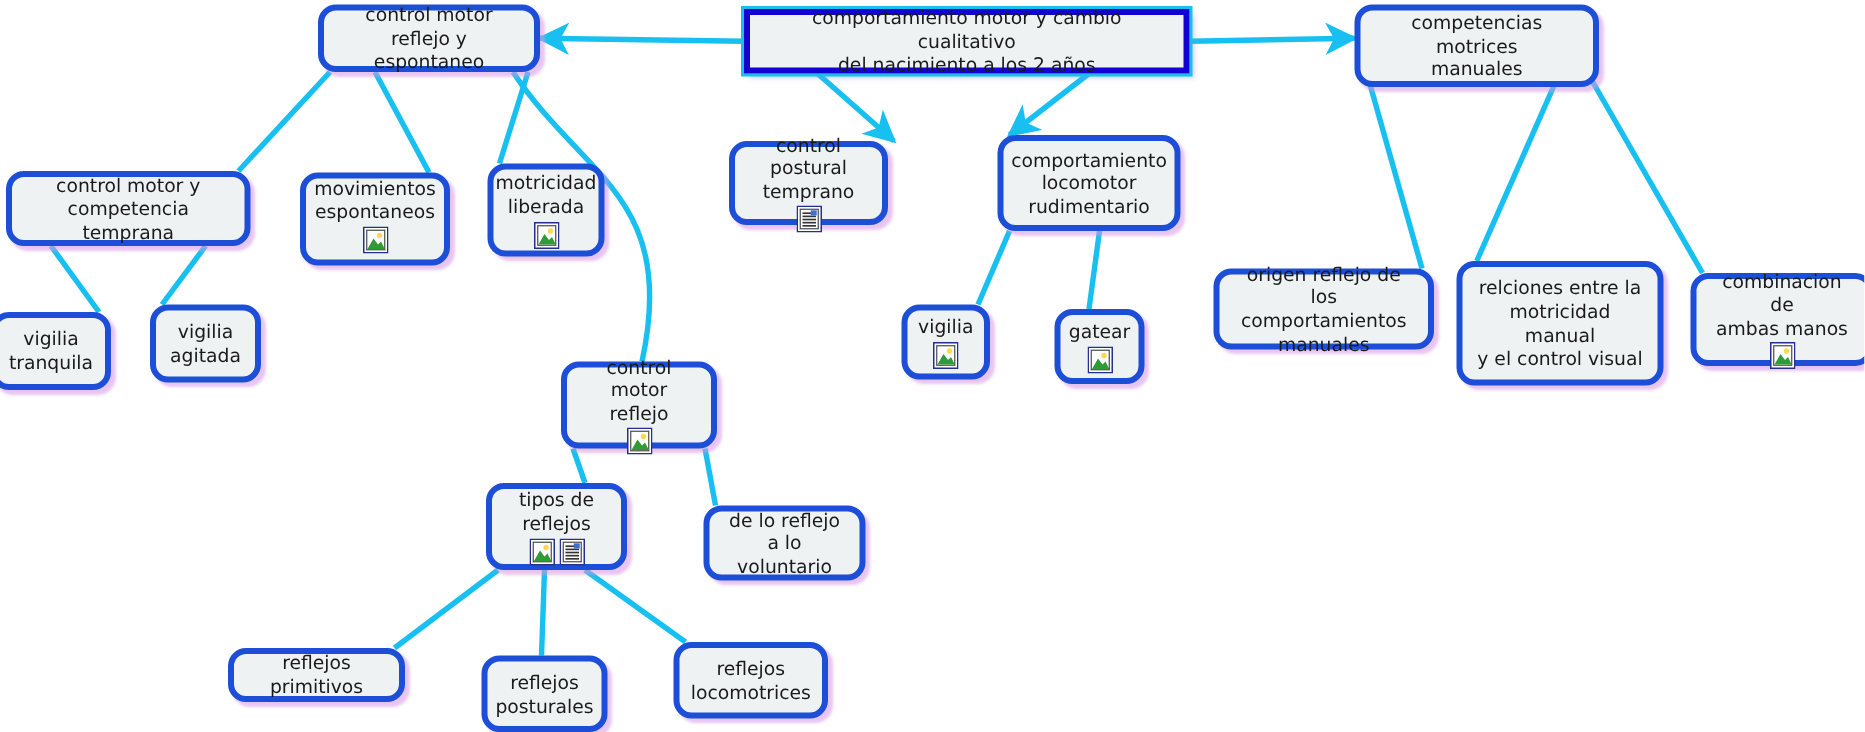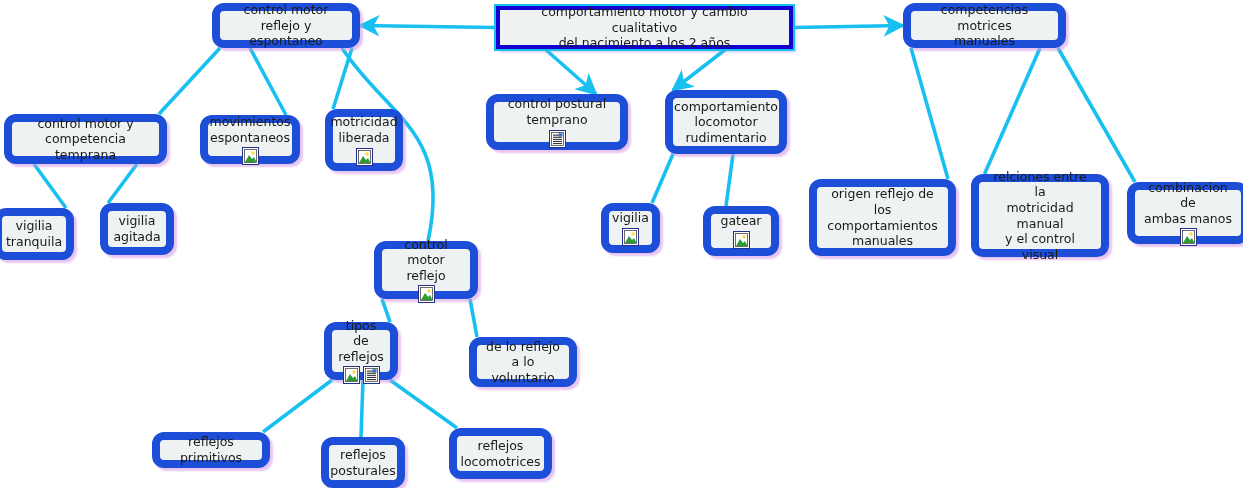--- a/index.html
+++ b/index.html
@@ -20,21 +20,21 @@
     left: 0;
     top: 0;
     width: 1243px;
     height: 488px;
     pointer-events: none;
   }
   .node {
     position: absolute;
     box-sizing: border-box;
     background: #eef2f3;
-    border: 8px solid #1d4ed8;
+    border: 4px solid #1d4ed8;
     border-radius: 12px;
     display: flex;
     flex-direction: column;
     align-items: center;
     justify-content: center;
     text-align: center;
     color: #1a1a1a;
     font-size: 12.5px;
     line-height: 1.25;
     padding: 4px 8px;
@@ -98,25 +98,25 @@
     </svg>
   <div id="nodes-layer">
       <div class="node root" style="left: 496px; top: 6px; width: 297px; height: 43px;">
         <div class="label">comportamiento motor y cambio cualitativo
 del nacimiento a los 2 años</div>
       </div>
       <div class="node" style="left: 212px; top: 3px; width: 148px; height: 45px;">
         <div class="label">control motor
 reflejo y espontaneo</div>
       </div>
-      <div class="node" style="left: 903px; top: 3px; width: 163px; height: 45px;">
+      <div class="node" style="left: 903px; top: 3px; width: 163px; height: 55px;">
         <div class="label">competencias motrices
 manuales</div>
       </div>
-      <div class="node" style="left: 486px; top: 94px; width: 142px; height: 56px;">
+      <div class="node" style="left: 486px; top: 94px; width: 106px; height: 56px;">
         <div class="label">control postural
 temprano</div>
         <div class="icons">
           <span>
             <svg class="ic" viewBox="0 0 17 18">
               <rect x="0.5" y="0.5" width="16" height="17" fill="#ffffff" stroke="#23318c" stroke-width="1"></rect>
               <rect x="2.5" y="2.5" width="12" height="13" fill="#ffffff" stroke="#4a4a4a" stroke-width="0.8"></rect>
               <rect x="4" y="4.6" width="6" height="1.1" fill="#333333"></rect>
               <rect x="4" y="6.699999999999999" width="9" height="1.1" fill="#333333"></rect>
               <rect x="4" y="8.8" width="9" height="1.1" fill="#333333"></rect>
@@ -129,21 +129,21 @@
       </div>
       <div class="node" style="left: 665px; top: 90px; width: 122px; height: 64px;">
         <div class="label">comportamiento
 locomotor
 rudimentario</div>
       </div>
       <div class="node" style="left: 4px; top: 114px; width: 163px; height: 50px;">
         <div class="label">control motor y
 competencia temprana</div>
       </div>
-      <div class="node" style="left: 200px; top: 115px; width: 100px; height: 49px;">
+      <div class="node" style="left: 200px; top: 115px; width: 100px; height: 62px; justify-content: flex-end;">
         <div class="label">movimientos
 espontaneos</div>
         <div class="icons">
           <span>
             <svg class="ic" viewBox="0 0 17 18">
               <rect x="0.5" y="0.5" width="16" height="17" fill="#ffffff" stroke="#23318c" stroke-width="1"></rect>
               <rect x="2.5" y="2.5" width="12" height="13" fill="#ffffff" stroke="#4a4a4a" stroke-width="0.8"></rect>
               <circle cx="11" cy="6" r="1.8" fill="#ffd94a"></circle>
               <path d="M3 15 L7 8 L10 12 L12 10 L14.5 15 Z" fill="#2e9b34"></path>
             </svg>
@@ -165,21 +165,21 @@
         </div>
       </div>
       <div class="node" style="left: -6px; top: 208px; width: 80px; height: 52px;">
         <div class="label">vigilia
 tranquila</div>
       </div>
       <div class="node" style="left: 100px; top: 203px; width: 74px; height: 52px;">
         <div class="label">vigilia
 agitada</div>
       </div>
-      <div class="node" style="left: 809px; top: 179px; width: 147px; height: 77px; text-align: center;">
+      <div class="node" style="left: 809px; top: 179px; width: 147px; height: 54px; text-align: center;">
         <div class="label">origen reflejo de los
 comportamientos
 manuales</div>
       </div>
       <div class="node" style="left: 971px; top: 174px; width: 138px; height: 83px;">
         <div class="label">relciones entre la
 motricidad manual
 y el control visual</div>
       </div>
       <div class="node" style="left: 1127px; top: 182px; width: 122px; height: 62px;">
@@ -202,21 +202,21 @@
           <span>
             <svg class="ic" viewBox="0 0 17 18">
               <rect x="0.5" y="0.5" width="16" height="17" fill="#ffffff" stroke="#23318c" stroke-width="1"></rect>
               <rect x="2.5" y="2.5" width="12" height="13" fill="#ffffff" stroke="#4a4a4a" stroke-width="0.8"></rect>
               <circle cx="11" cy="6" r="1.8" fill="#ffd94a"></circle>
               <path d="M3 15 L7 8 L10 12 L12 10 L14.5 15 Z" fill="#2e9b34"></path>
             </svg>
           </span>
         </div>
       </div>
-      <div class="node" style="left: 703px; top: 206px; width: 76px; height: 50px;">
+      <div class="node" style="left: 703px; top: 206px; width: 60px; height: 50px;">
         <div class="label">gatear</div>
         <div class="icons">
           <span>
             <svg class="ic" viewBox="0 0 17 18">
               <rect x="0.5" y="0.5" width="16" height="17" fill="#ffffff" stroke="#23318c" stroke-width="1"></rect>
               <rect x="2.5" y="2.5" width="12" height="13" fill="#ffffff" stroke="#4a4a4a" stroke-width="0.8"></rect>
               <circle cx="11" cy="6" r="1.8" fill="#ffd94a"></circle>
               <path d="M3 15 L7 8 L10 12 L12 10 L14.5 15 Z" fill="#2e9b34"></path>
             </svg>
           </span>
@@ -229,21 +229,21 @@
           <span>
             <svg class="ic" viewBox="0 0 17 18">
               <rect x="0.5" y="0.5" width="16" height="17" fill="#ffffff" stroke="#23318c" stroke-width="1"></rect>
               <rect x="2.5" y="2.5" width="12" height="13" fill="#ffffff" stroke="#4a4a4a" stroke-width="0.8"></rect>
               <circle cx="11" cy="6" r="1.8" fill="#ffd94a"></circle>
               <path d="M3 15 L7 8 L10 12 L12 10 L14.5 15 Z" fill="#2e9b34"></path>
             </svg>
           </span>
         </div>
       </div>
-      <div class="node" style="left: 324px; top: 322px; width: 74px; height: 58px;">
+      <div class="node" style="left: 324px; top: 322px; width: 94px; height: 58px;">
         <div class="label">tipos de
 reflejos</div>
         <div class="icons">
           <span>
             <svg class="ic" viewBox="0 0 17 18">
               <rect x="0.5" y="0.5" width="16" height="17" fill="#ffffff" stroke="#23318c" stroke-width="1"></rect>
               <rect x="2.5" y="2.5" width="12" height="13" fill="#ffffff" stroke="#4a4a4a" stroke-width="0.8"></rect>
               <circle cx="11" cy="6" r="1.8" fill="#ffd94a"></circle>
               <path d="M3 15 L7 8 L10 12 L12 10 L14.5 15 Z" fill="#2e9b34"></path>
             </svg>

